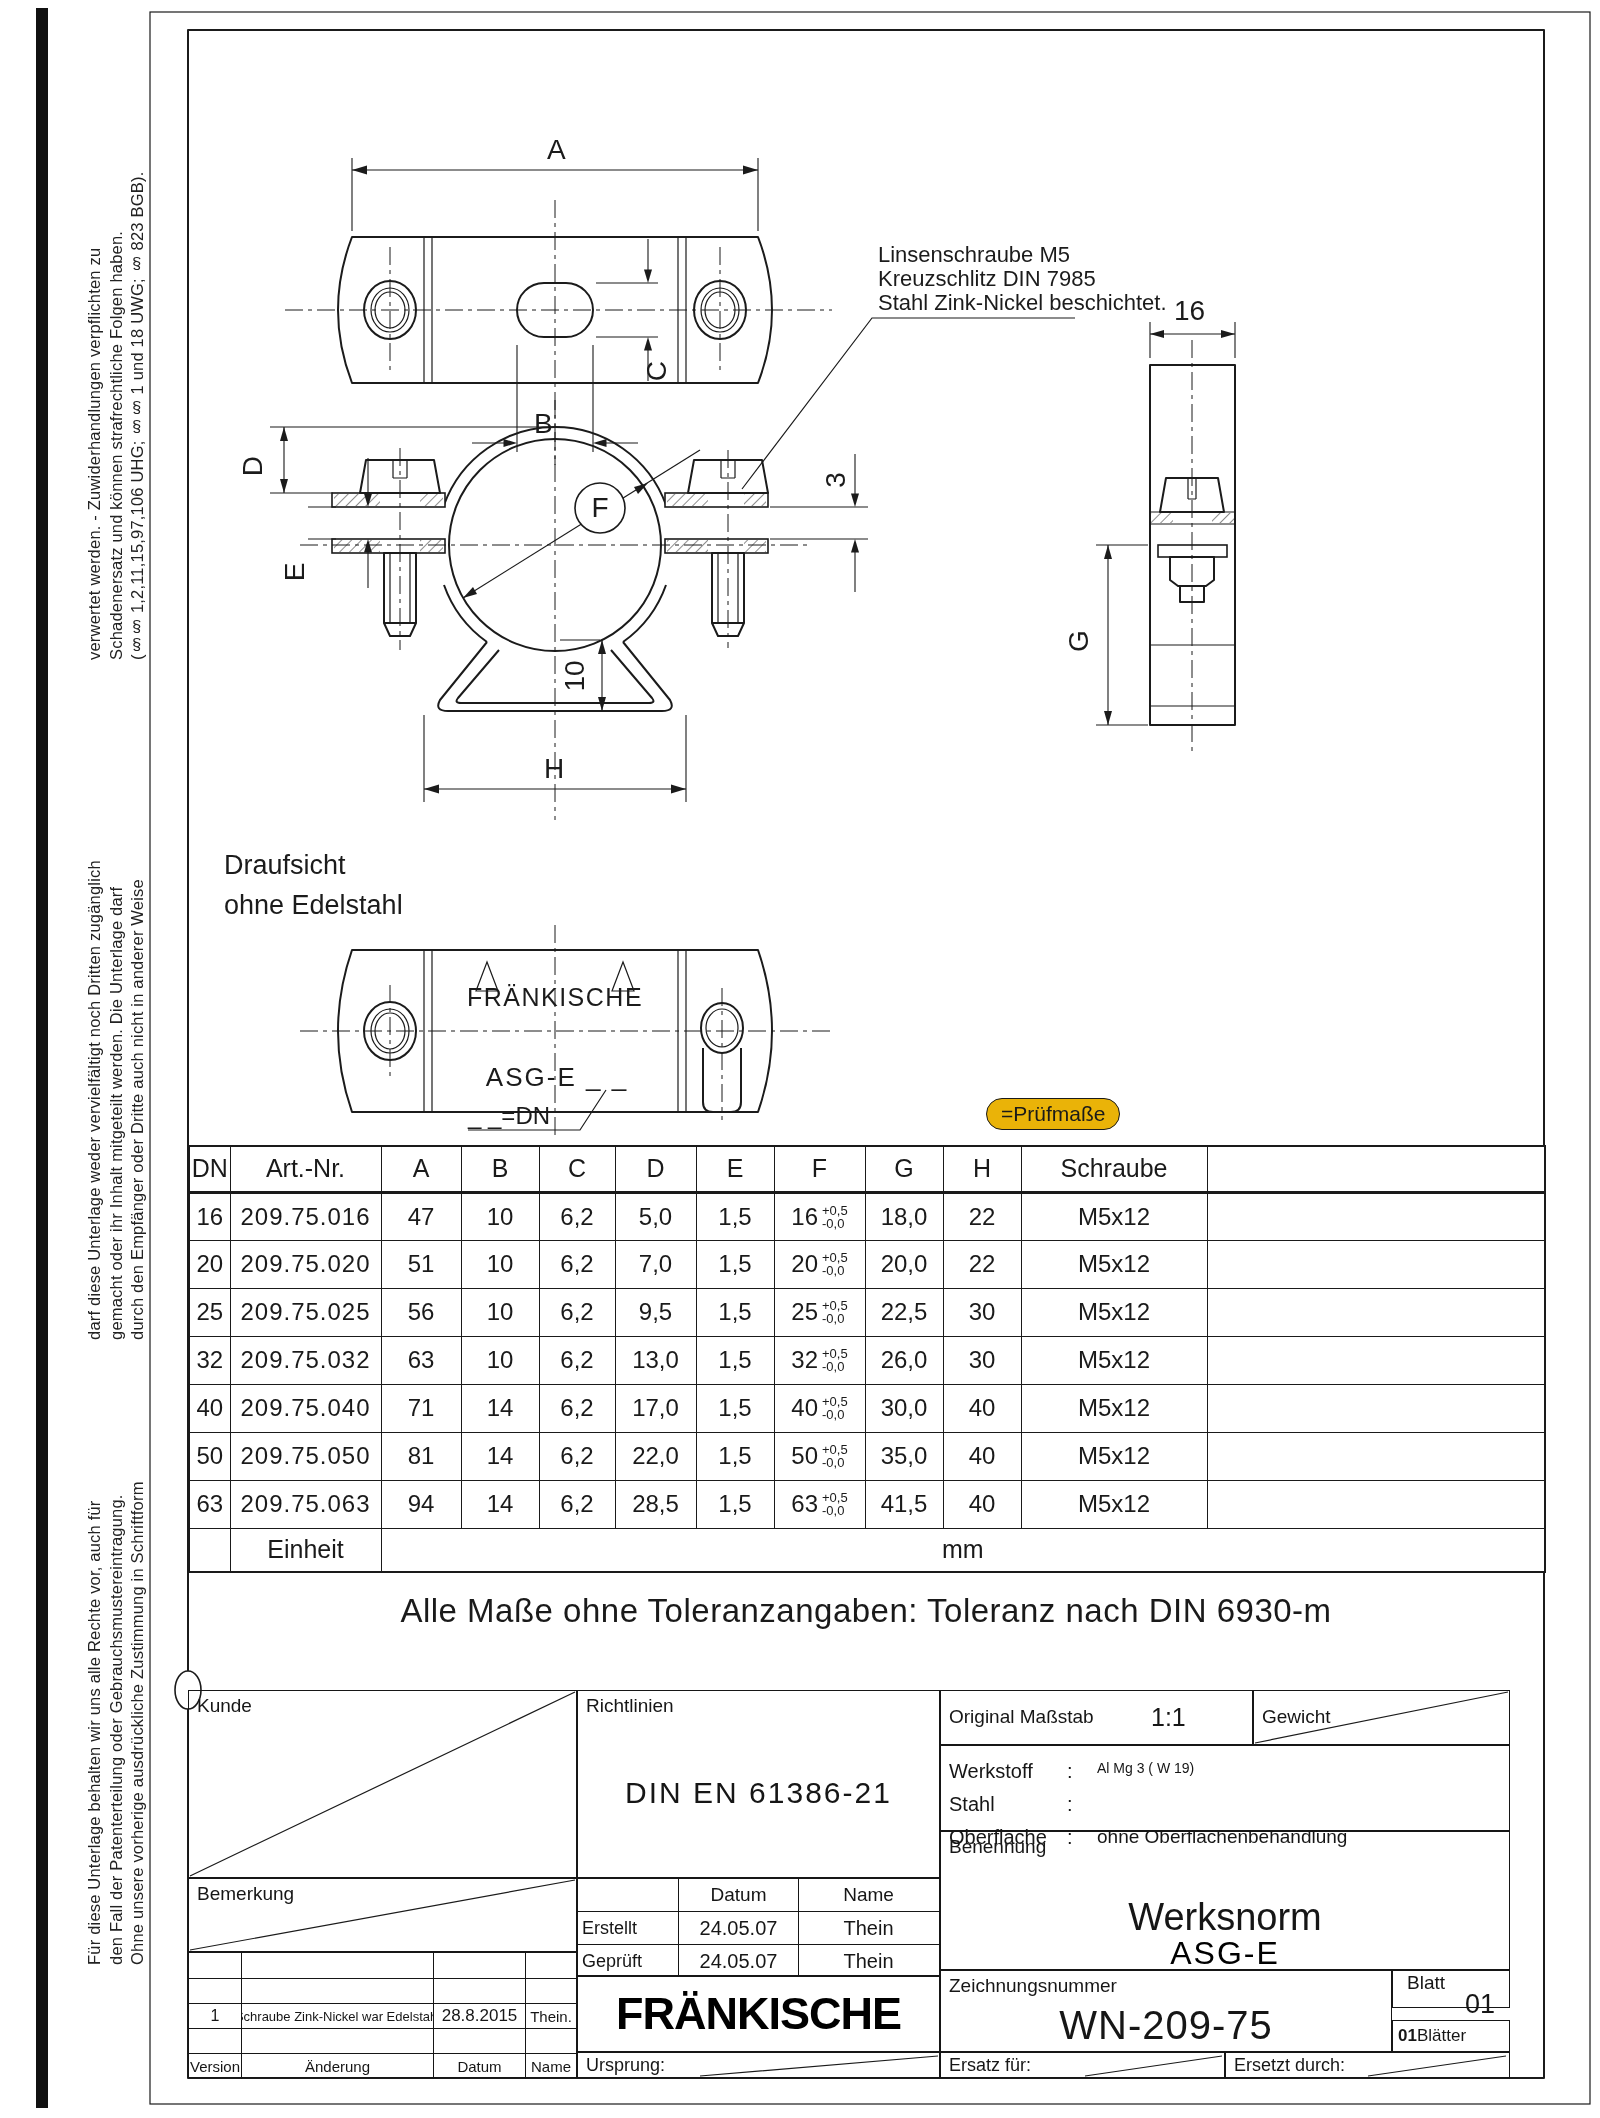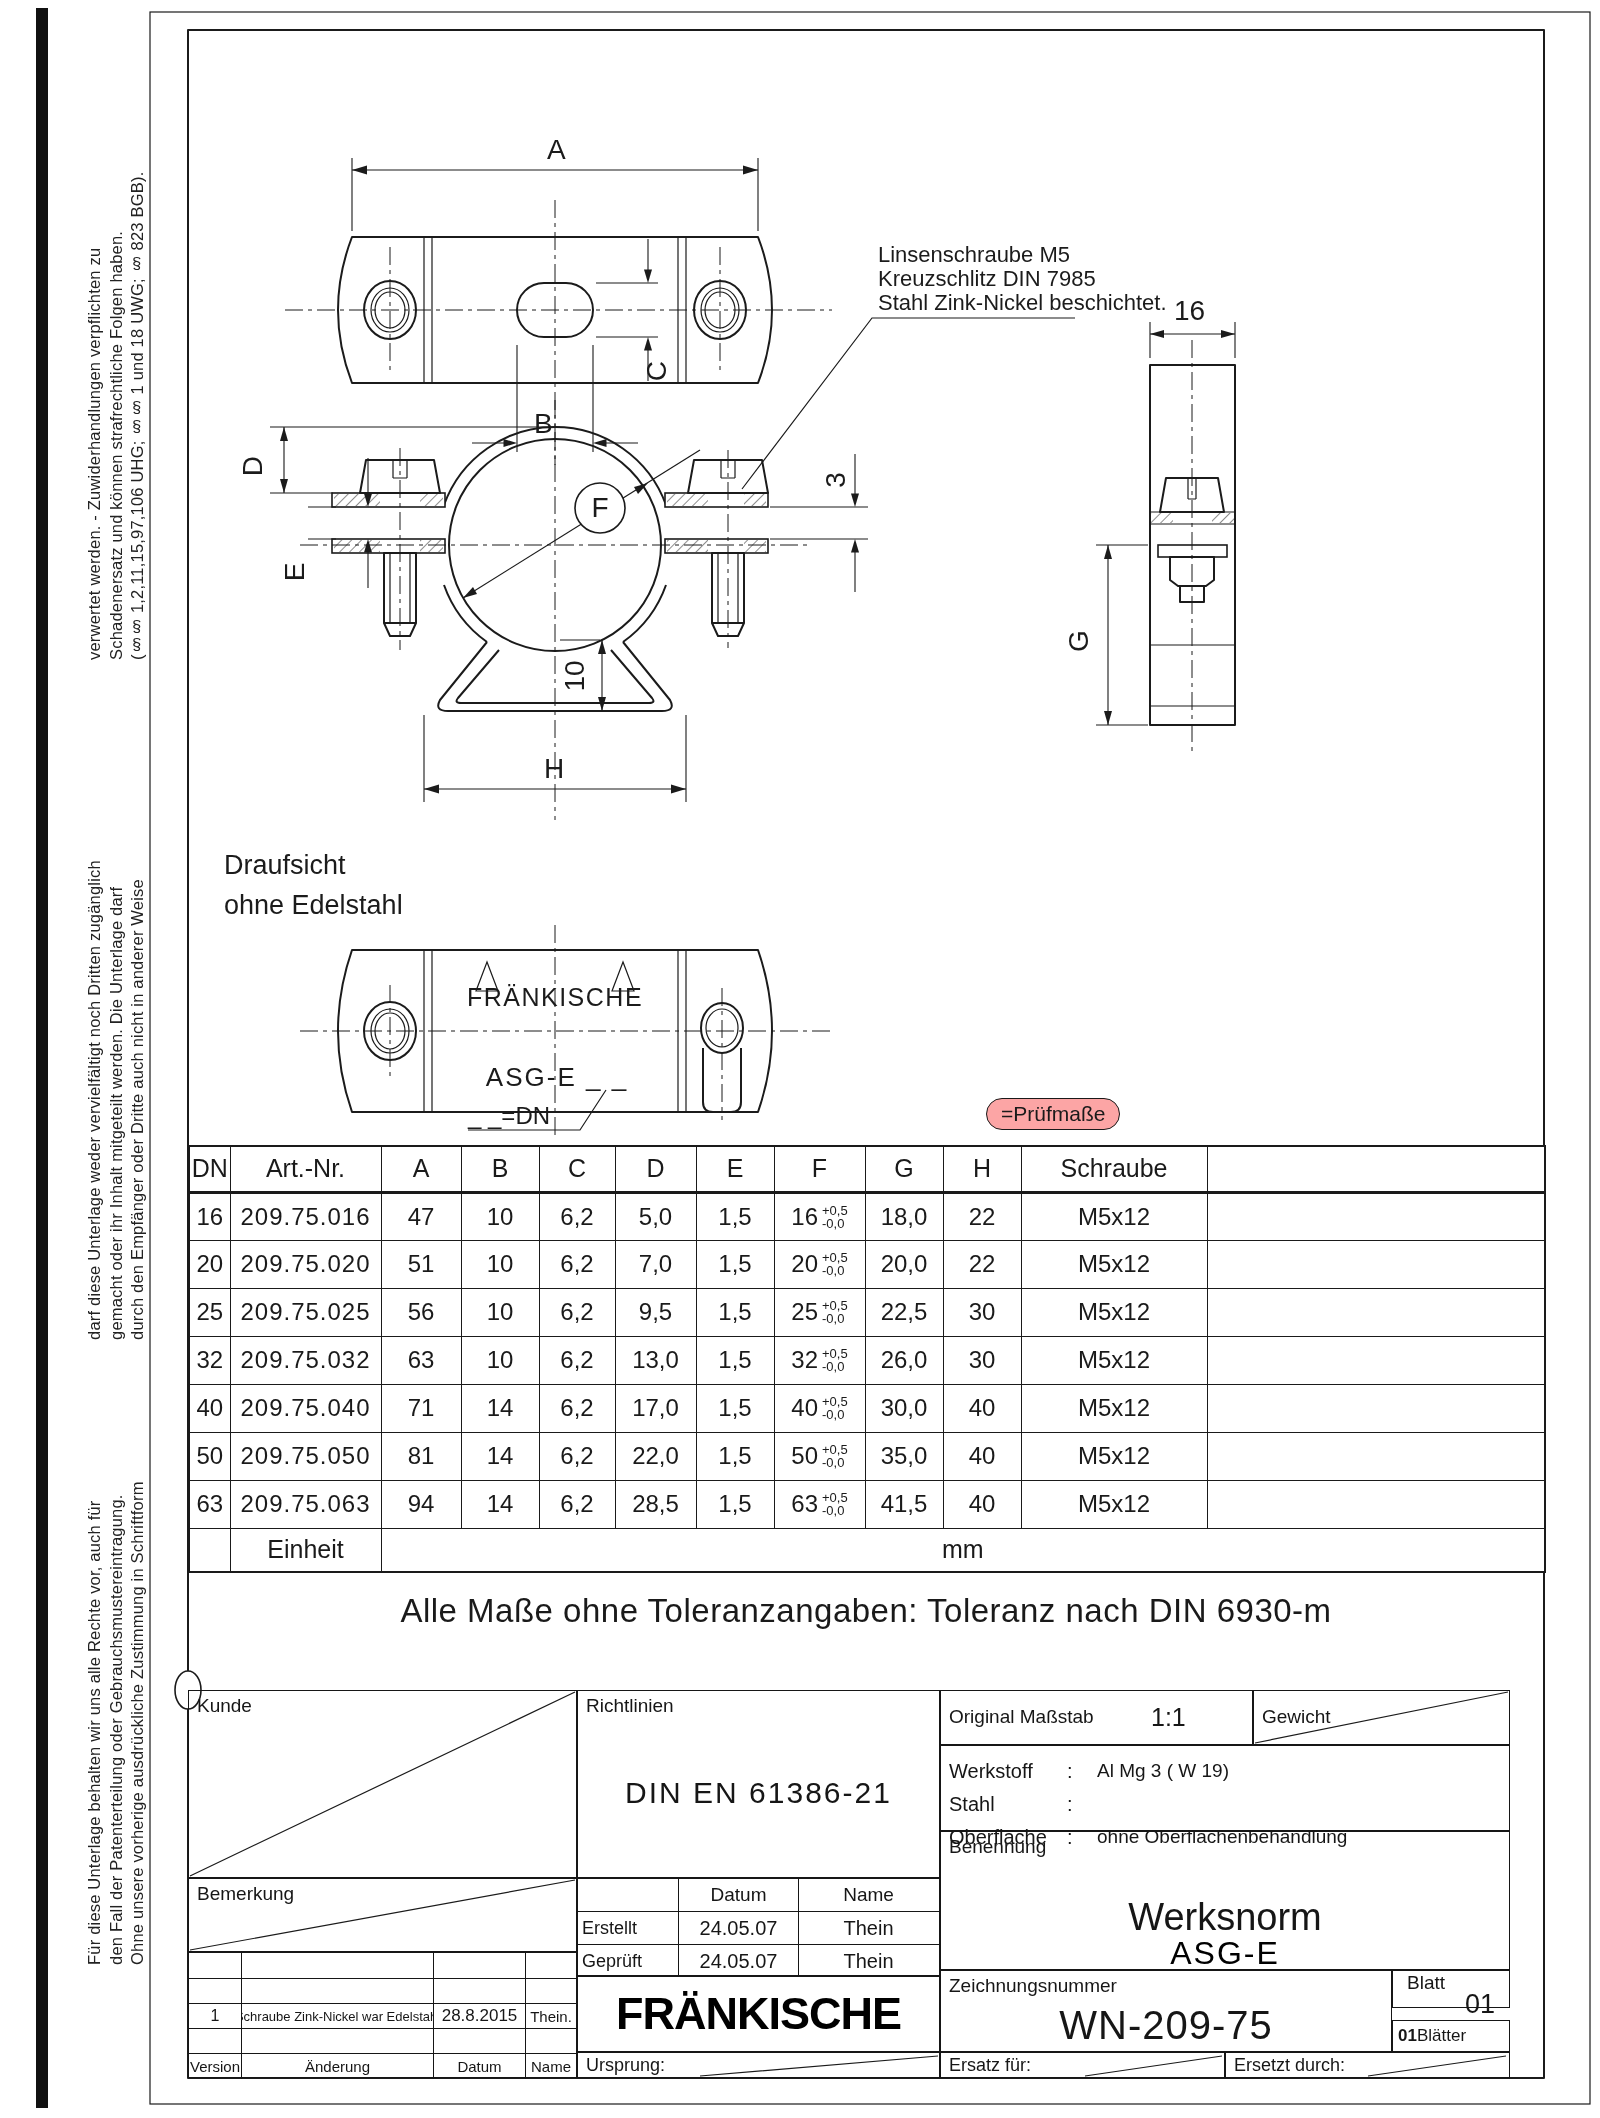--- a/index.html
+++ b/index.html
@@ -8,21 +8,21 @@
   .page { position:relative; width:1600px; height:2118px; background:#fff; overflow:hidden; }
 
   
   .vtext { position:absolute; left:84px; writing-mode:vertical-rl; transform:rotate(180deg);
            font-size:16.5px; line-height:21.5px; letter-spacing:.2px; color:#222; white-space:nowrap; }
 
   
   .caption { position:absolute; left:224px; top:845px; font-size:27px; line-height:40px; color:#1b1b1b; }
 
   .badge { position:absolute; left:986px; top:1098px; border:1.6px solid #1a1a1a; border-radius:18px;
-           padding:3px 14px; font-size:21px; color:#1a1a1a; background:#fca5a5; }
+           padding:3px 14px; font-size:21px; color:#1a1a1a; background:#eab308; }
 
   
   #dim-table { position:absolute; left:188px; top:1145px; width:1356px; border-collapse:collapse;
                table-layout:fixed; font-size:24px; color:#1a1a1a; background:#fff; border:2.5px solid #1a1a1a; }
   #dim-table th, #dim-table td { border:1.4px solid #1a1a1a; text-align:center; font-weight:normal; padding:0; overflow:hidden; }
   #dim-table thead th { height:46px; font-size:25px; border-bottom:3px solid #1a1a1a; }
   #dim-table tbody td { height:48px; }
   #dim-table .art { letter-spacing:1px; }
   #dim-table tr.einheit td { height:44px; font-size:25px; }
   .fcell { display:flex; align-items:center; justify-content:center; gap:4px; }
@@ -456,21 +456,21 @@
     </div>
 
     <div class="tb" style="left:1065px;top:0;width:257px;height:55px">
       <span class="lbl" style="top:15px">Gewicht</span>
     </div>
 
     <div class="tb" style="left:752px;top:55px;width:570px;height:86px;padding:6px 0 0 8px;font-size:20px">
       <div class="flexrow" style="height:25px">
         <span style="width:118px">Werkstoff</span>
         <span style="width:30px">:</span>
-        <span style="font-size:19px">Al Mg 3 ( W 19)</span>
+        <span style="font-size:14px">Al Mg 3 ( W 19)</span>
       </div>
       <div class="flexrow" style="height:25px">
         <span style="width:118px">Stahl</span>
         <span style="width:30px">:</span>
       </div>
       <div class="flexrow" style="height:25px">
         <span style="width:118px">Oberfläche</span>
         <span style="width:30px">:</span>
         <span style="font-size:19px">ohne Oberflächenbehandlung</span>
       </div>

